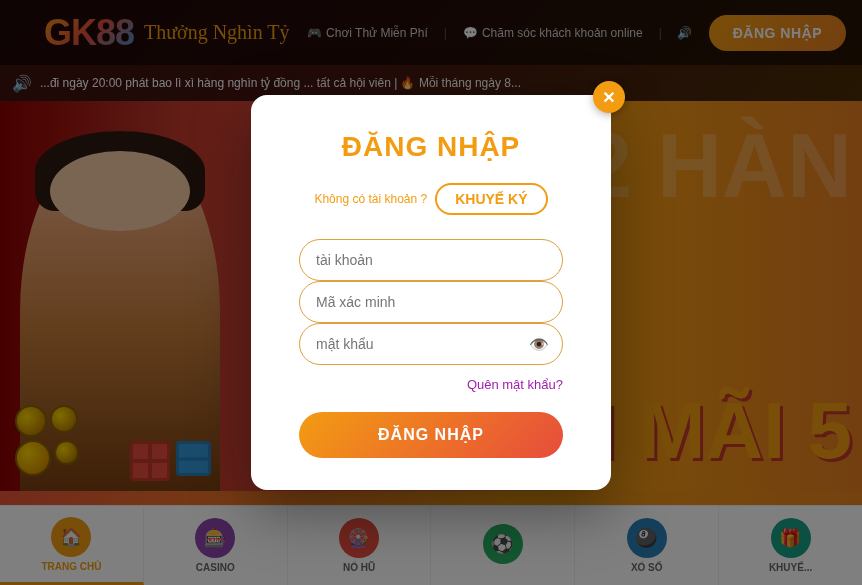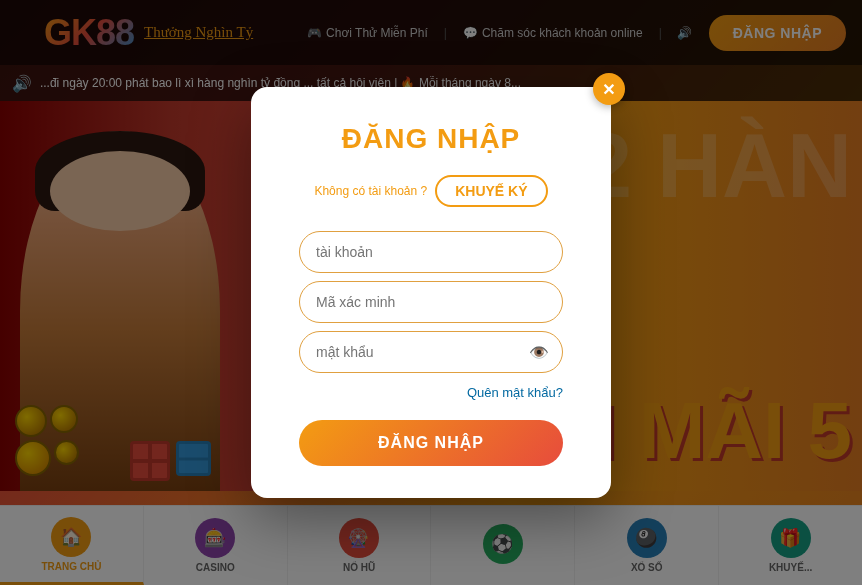--- a/index.html
+++ b/index.html
@@ -19,21 +19,21 @@
       display: flex; align-items: center; padding: 0 16px;
       justify-content: space-between;
     }
     .header-left { display: flex; align-items: center; gap: 10px; margin-left: 28px; }
     .logo-gk88 {
       font-size: 36px; font-weight: 900; letter-spacing: -1px;
       background: linear-gradient(135deg, #f39c12, #e74c3c, #3498db);
       -webkit-background-clip: text; -webkit-text-fill-color: transparent;
       background-clip: text;
     }
-    .logo-slogan { font-family: 'Brush Script MT', cursive; font-size: 15px; color: #f39c12; text-decoration: underline; }
+    .logo-slogan { font-family: 'Brush Script MT', cursive; font-size: 20px; color: #f39c12; }
     .header-right { display: flex; align-items: center; gap: 16px; }
     .header-links { display: flex; align-items: center; gap: 16px; font-size: 12px; color: #ccc; }
     .header-links span { display: flex; align-items: center; gap: 4px; }
     .btn-login {
       background: linear-gradient(135deg, #f39c12, #e67e22);
       color: white; border: none; padding: 10px 24px; border-radius: 20px;
       font-size: 14px; font-weight: bold; cursor: pointer; letter-spacing: 0.5px;
     }
 
     
@@ -81,31 +81,31 @@
     .modal-register-row {
       display: flex; align-items: center; justify-content: center;
       gap: 8px; margin-bottom: 24px;
     }
     .modal-register-text { color: #f39c12; font-size: 12px; }
     .btn-register {
       border: 2px solid #f39c12; background: transparent; color: #f39c12;
       padding: 6px 18px; border-radius: 20px; font-size: 14px; font-weight: bold;
       cursor: pointer;
     }
-    .modal-input-group { display: flex; flex-direction: column; gap: 8px; margin-bottom: 12px; }
+    .modal-input-group { display: flex; flex-direction: column; gap: 0; margin-bottom: 12px; }
     .modal-input {
       width: 100%; padding: 12px 16px; border: 1.5px solid #e0a040; border-radius: 24px;
       font-size: 14px; color: #aaa; outline: none; position: relative;
     }
     .input-wrapper { position: relative; }
     .input-eye {
       position: absolute; right: 14px; top: 50%; transform: translateY(-50%);
       color: #aaa; font-size: 16px; cursor: pointer;
     }
-    .modal-forgot { text-align: right; color: #0369a1; font-size: 13px; cursor: pointer; margin-bottom: 20px; }
+    .modal-forgot { text-align: right; color: #a21caf; font-size: 13px; cursor: pointer; margin-bottom: 20px; }
     .btn-login-submit {
       width: 100%; padding: 14px; border-radius: 24px; border: none;
       background: linear-gradient(135deg, #f39c12, #e74c3c);
       color: white; font-size: 16px; font-weight: 900; cursor: pointer;
       letter-spacing: 1px;
     }
 
     
     .bottom-nav {
       position: absolute; bottom: 0; left: 0; width: 100%; height: 80px;

